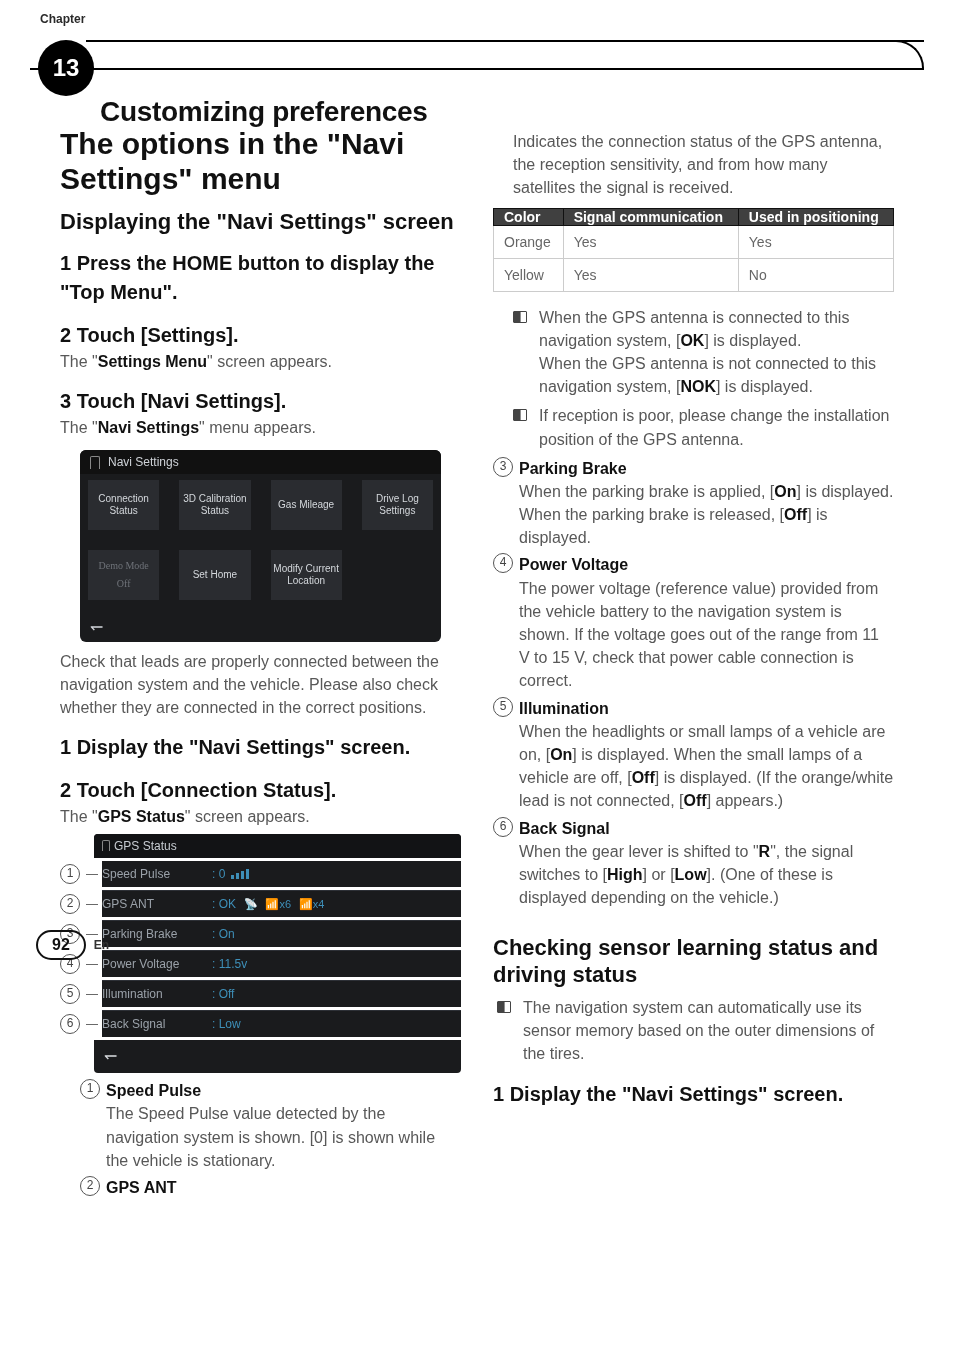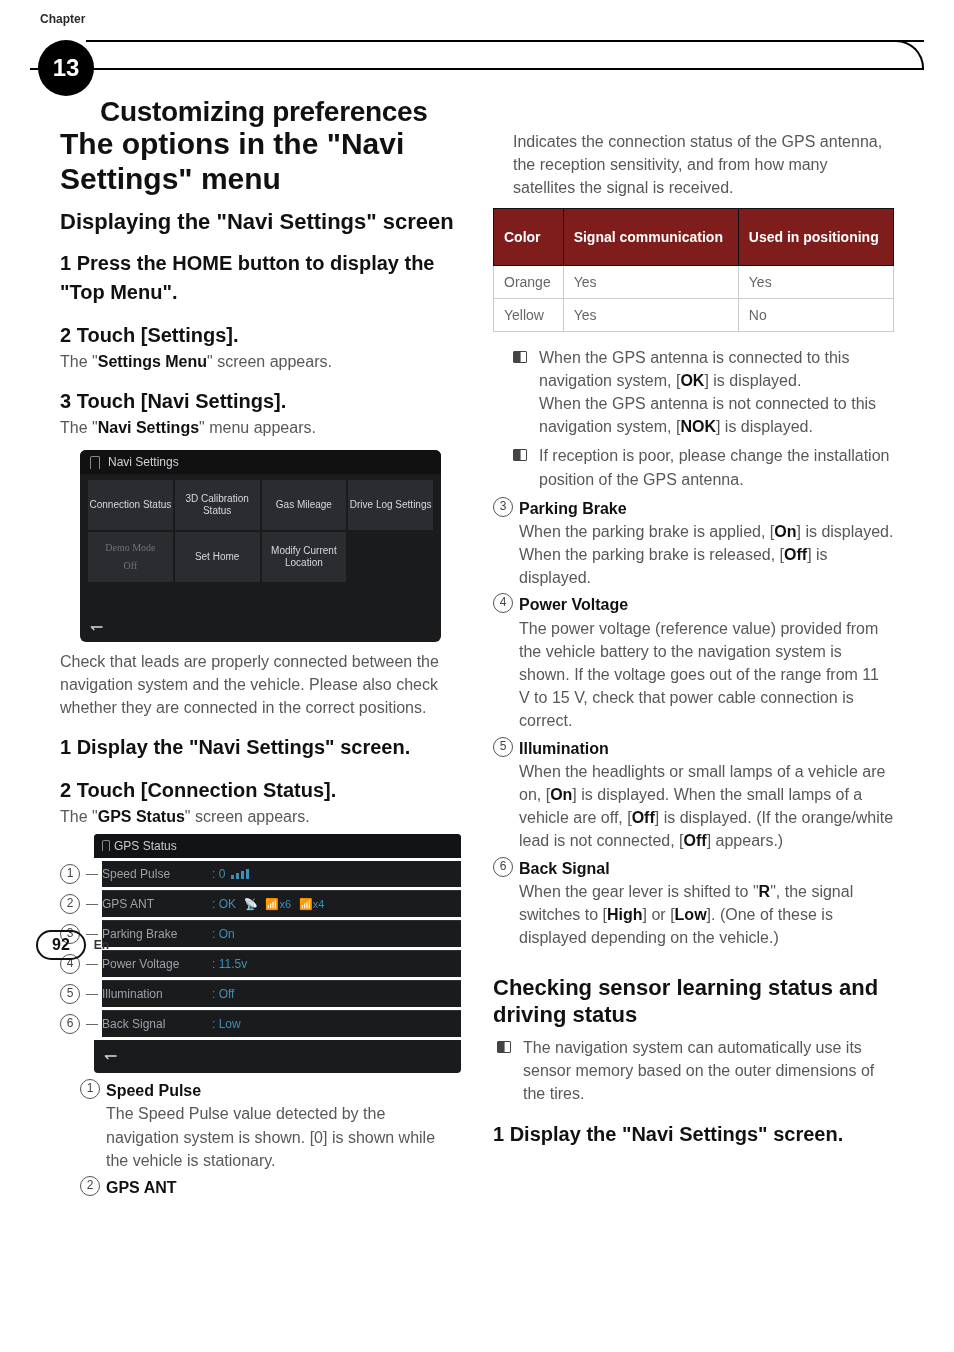--- a/index.html
+++ b/index.html
@@ -149,21 +149,21 @@
   .ns-head {
     height:24px; line-height:24px; padding-left:28px;
     background:#111; color:#cfd3d8; font-size:12px;
     border-top-left-radius:6px; border-top-right-radius:6px;
     position:relative;
   }
   .ns-head::before { content:""; position:absolute; left:10px; top:6px; width:8px; height:12px; border:1px solid #888; border-bottom:none; border-radius:2px 2px 0 0; }
   .ns-grid {
     display:grid;
     grid-template-columns: repeat(4, 1fr);
-    gap:2px;
+    gap:20px;
     padding:6px 8px;
   }
   .ns-tile {
     height:50px;
     background:#2a2c30;
     color:#d4d8dc;
     font-size:10px;
     text-align:center;
     display:flex; flex-direction:column; align-items:center; justify-content:center;
     line-height:1.15;
@@ -203,21 +203,21 @@
     background:#fff; margin-right:6px; vertical-align:middle; flex:0 0 18px;
   }
   .enum-list { margin:6px 0 0 20px; padding:0; }
   .enum-list li { list-style:none; margin:4px 0; display:flex; }
   .enum-list li .txt { flex:1; }
   .enum-list .lbl { font-weight:700; color:#111; }
   .table {
     width:100%; border-collapse:collapse; margin:8px 0 14px 0; font-size:14px;
   }
   .table th {
-    background:#7f1d1d; color:#fff; text-align:left; padding:20px 10px; font-weight:700;
+    background:#404040; color:#fff; text-align:left; padding:0 10px; font-weight:700;
     border:1px solid #111;
   }
   .table td {
     padding:8px 10px; border:1px solid #ccc; color:#666;
   }
   .sqbullet { list-style:none; padding:0; margin:4px 0 4px 20px;}
   .sqbullet li { position:relative; padding-left:26px; margin:6px 0; color:#585858; }
   .sqbullet li::before {
     content:""; position:absolute; left:0; top:5px; width:12px; height:10px;
     border:1.6px solid #444; border-radius:1px;

